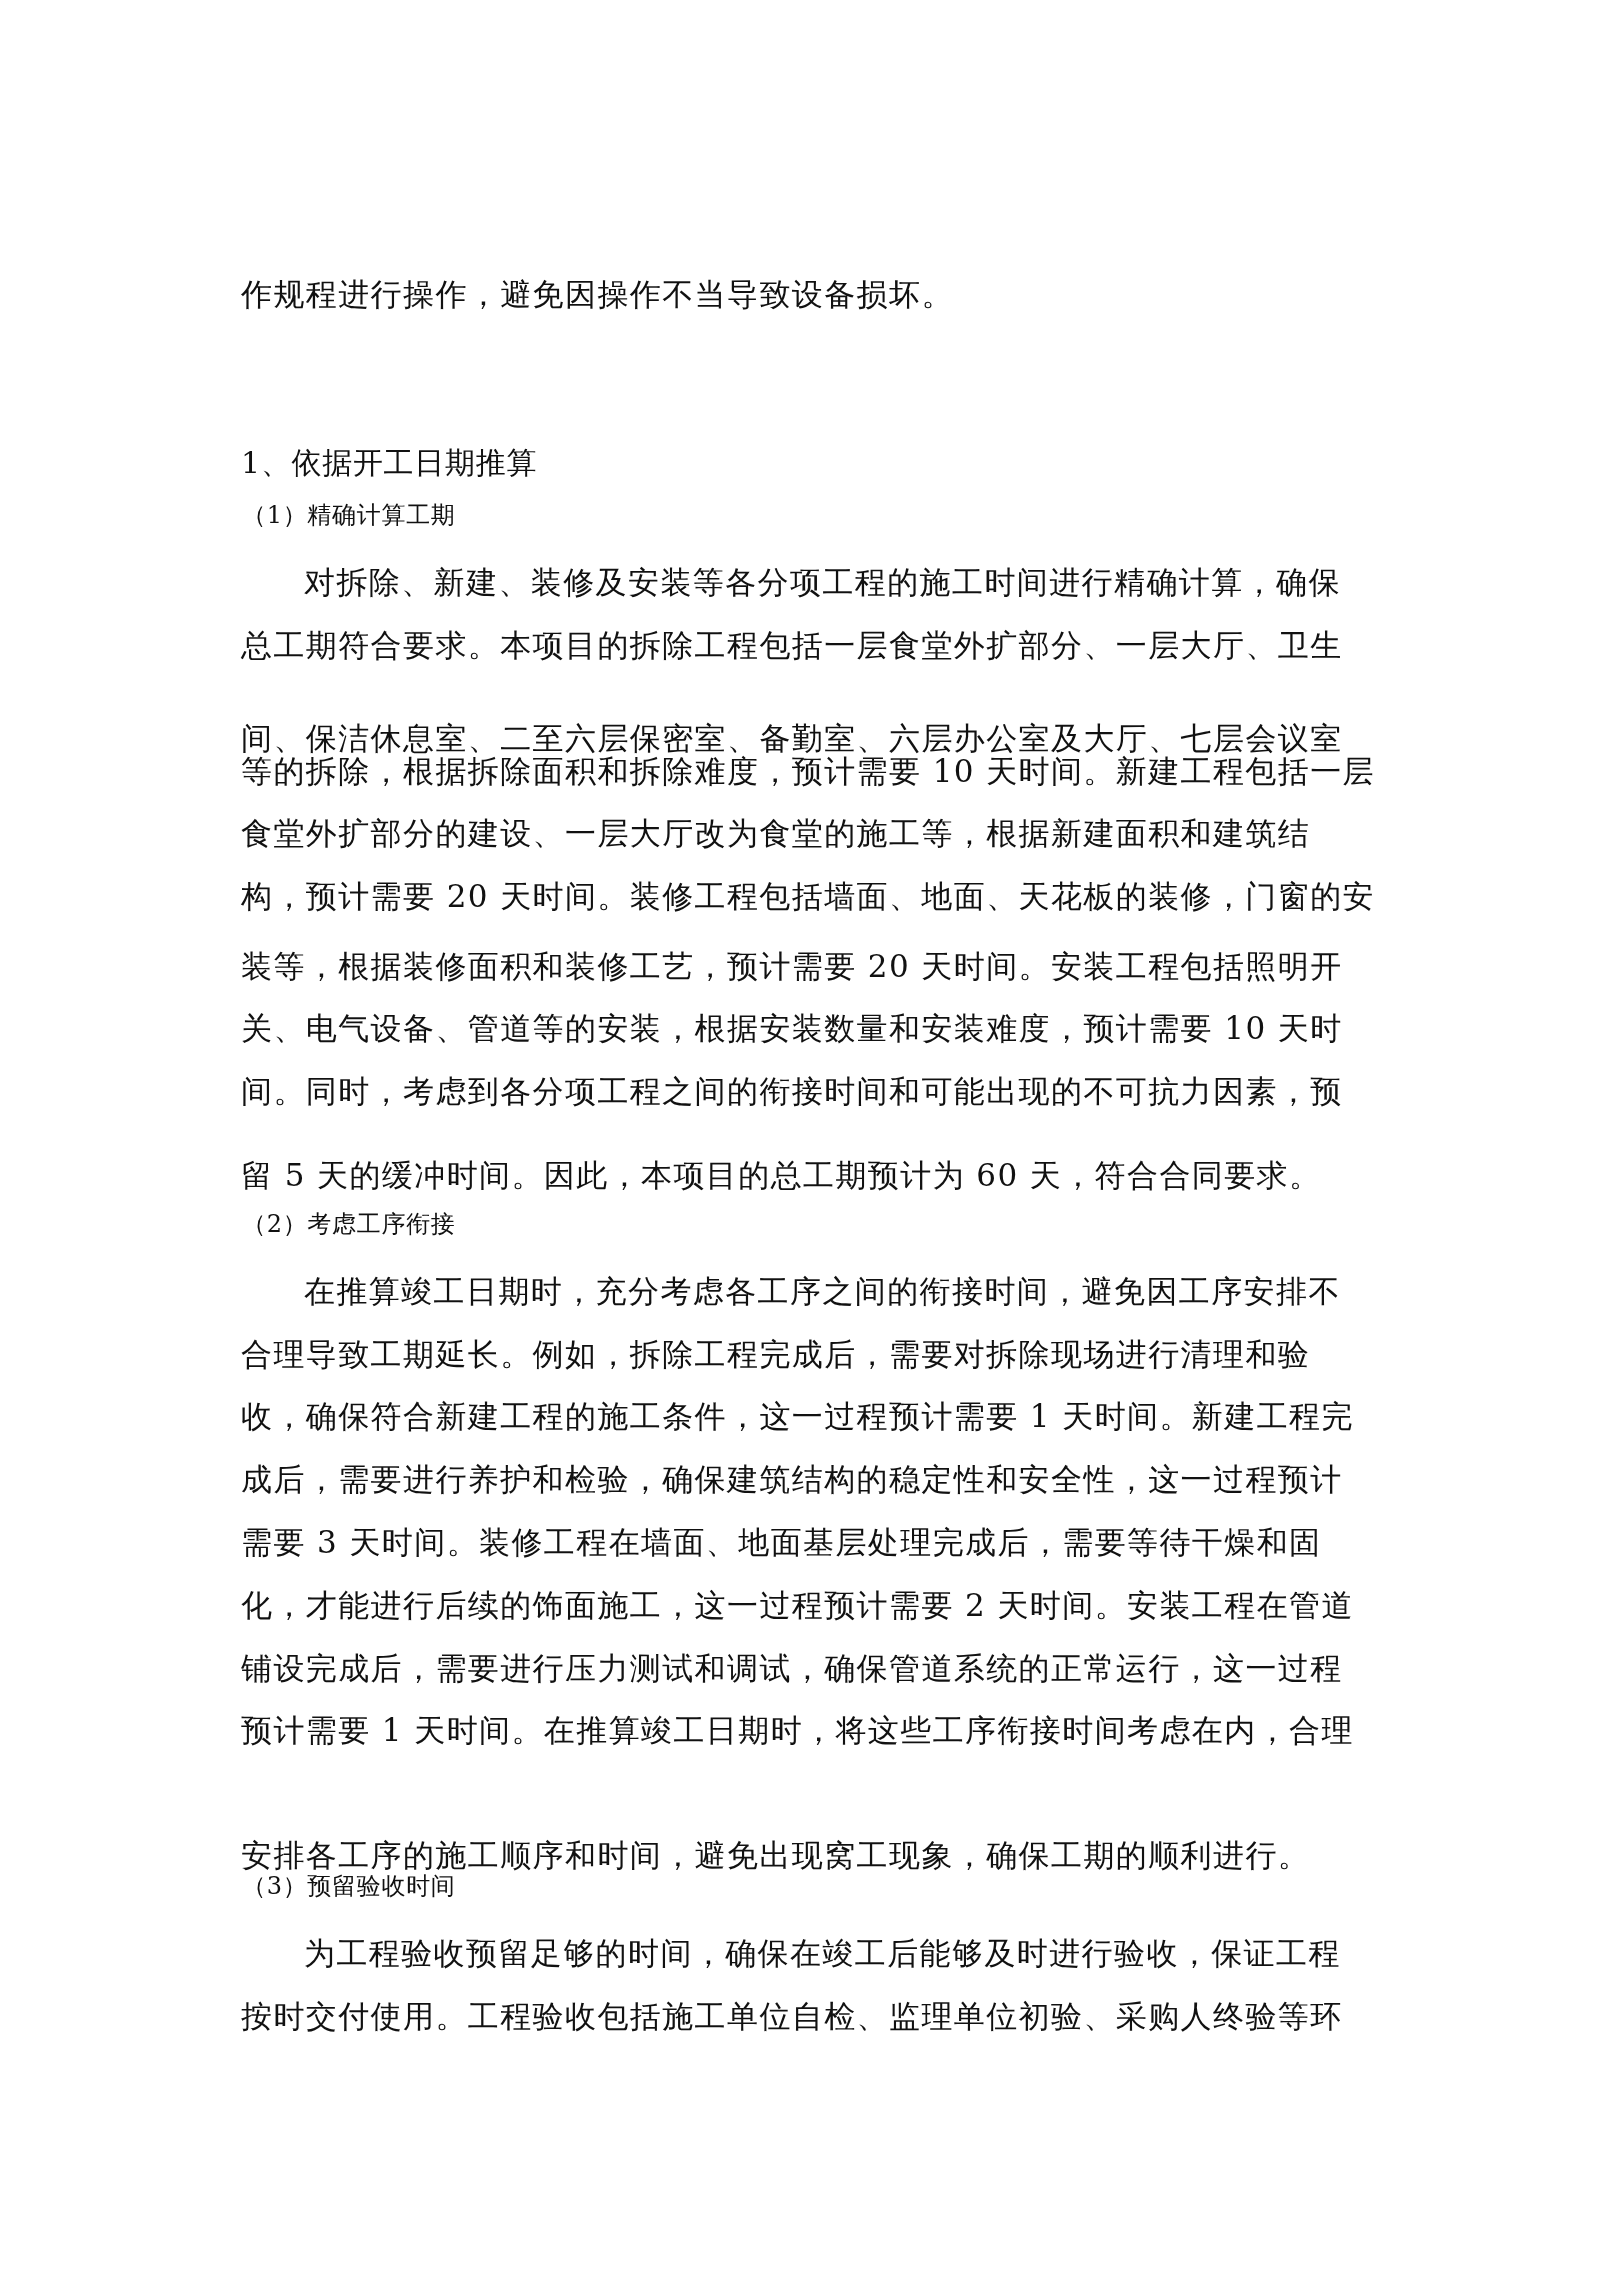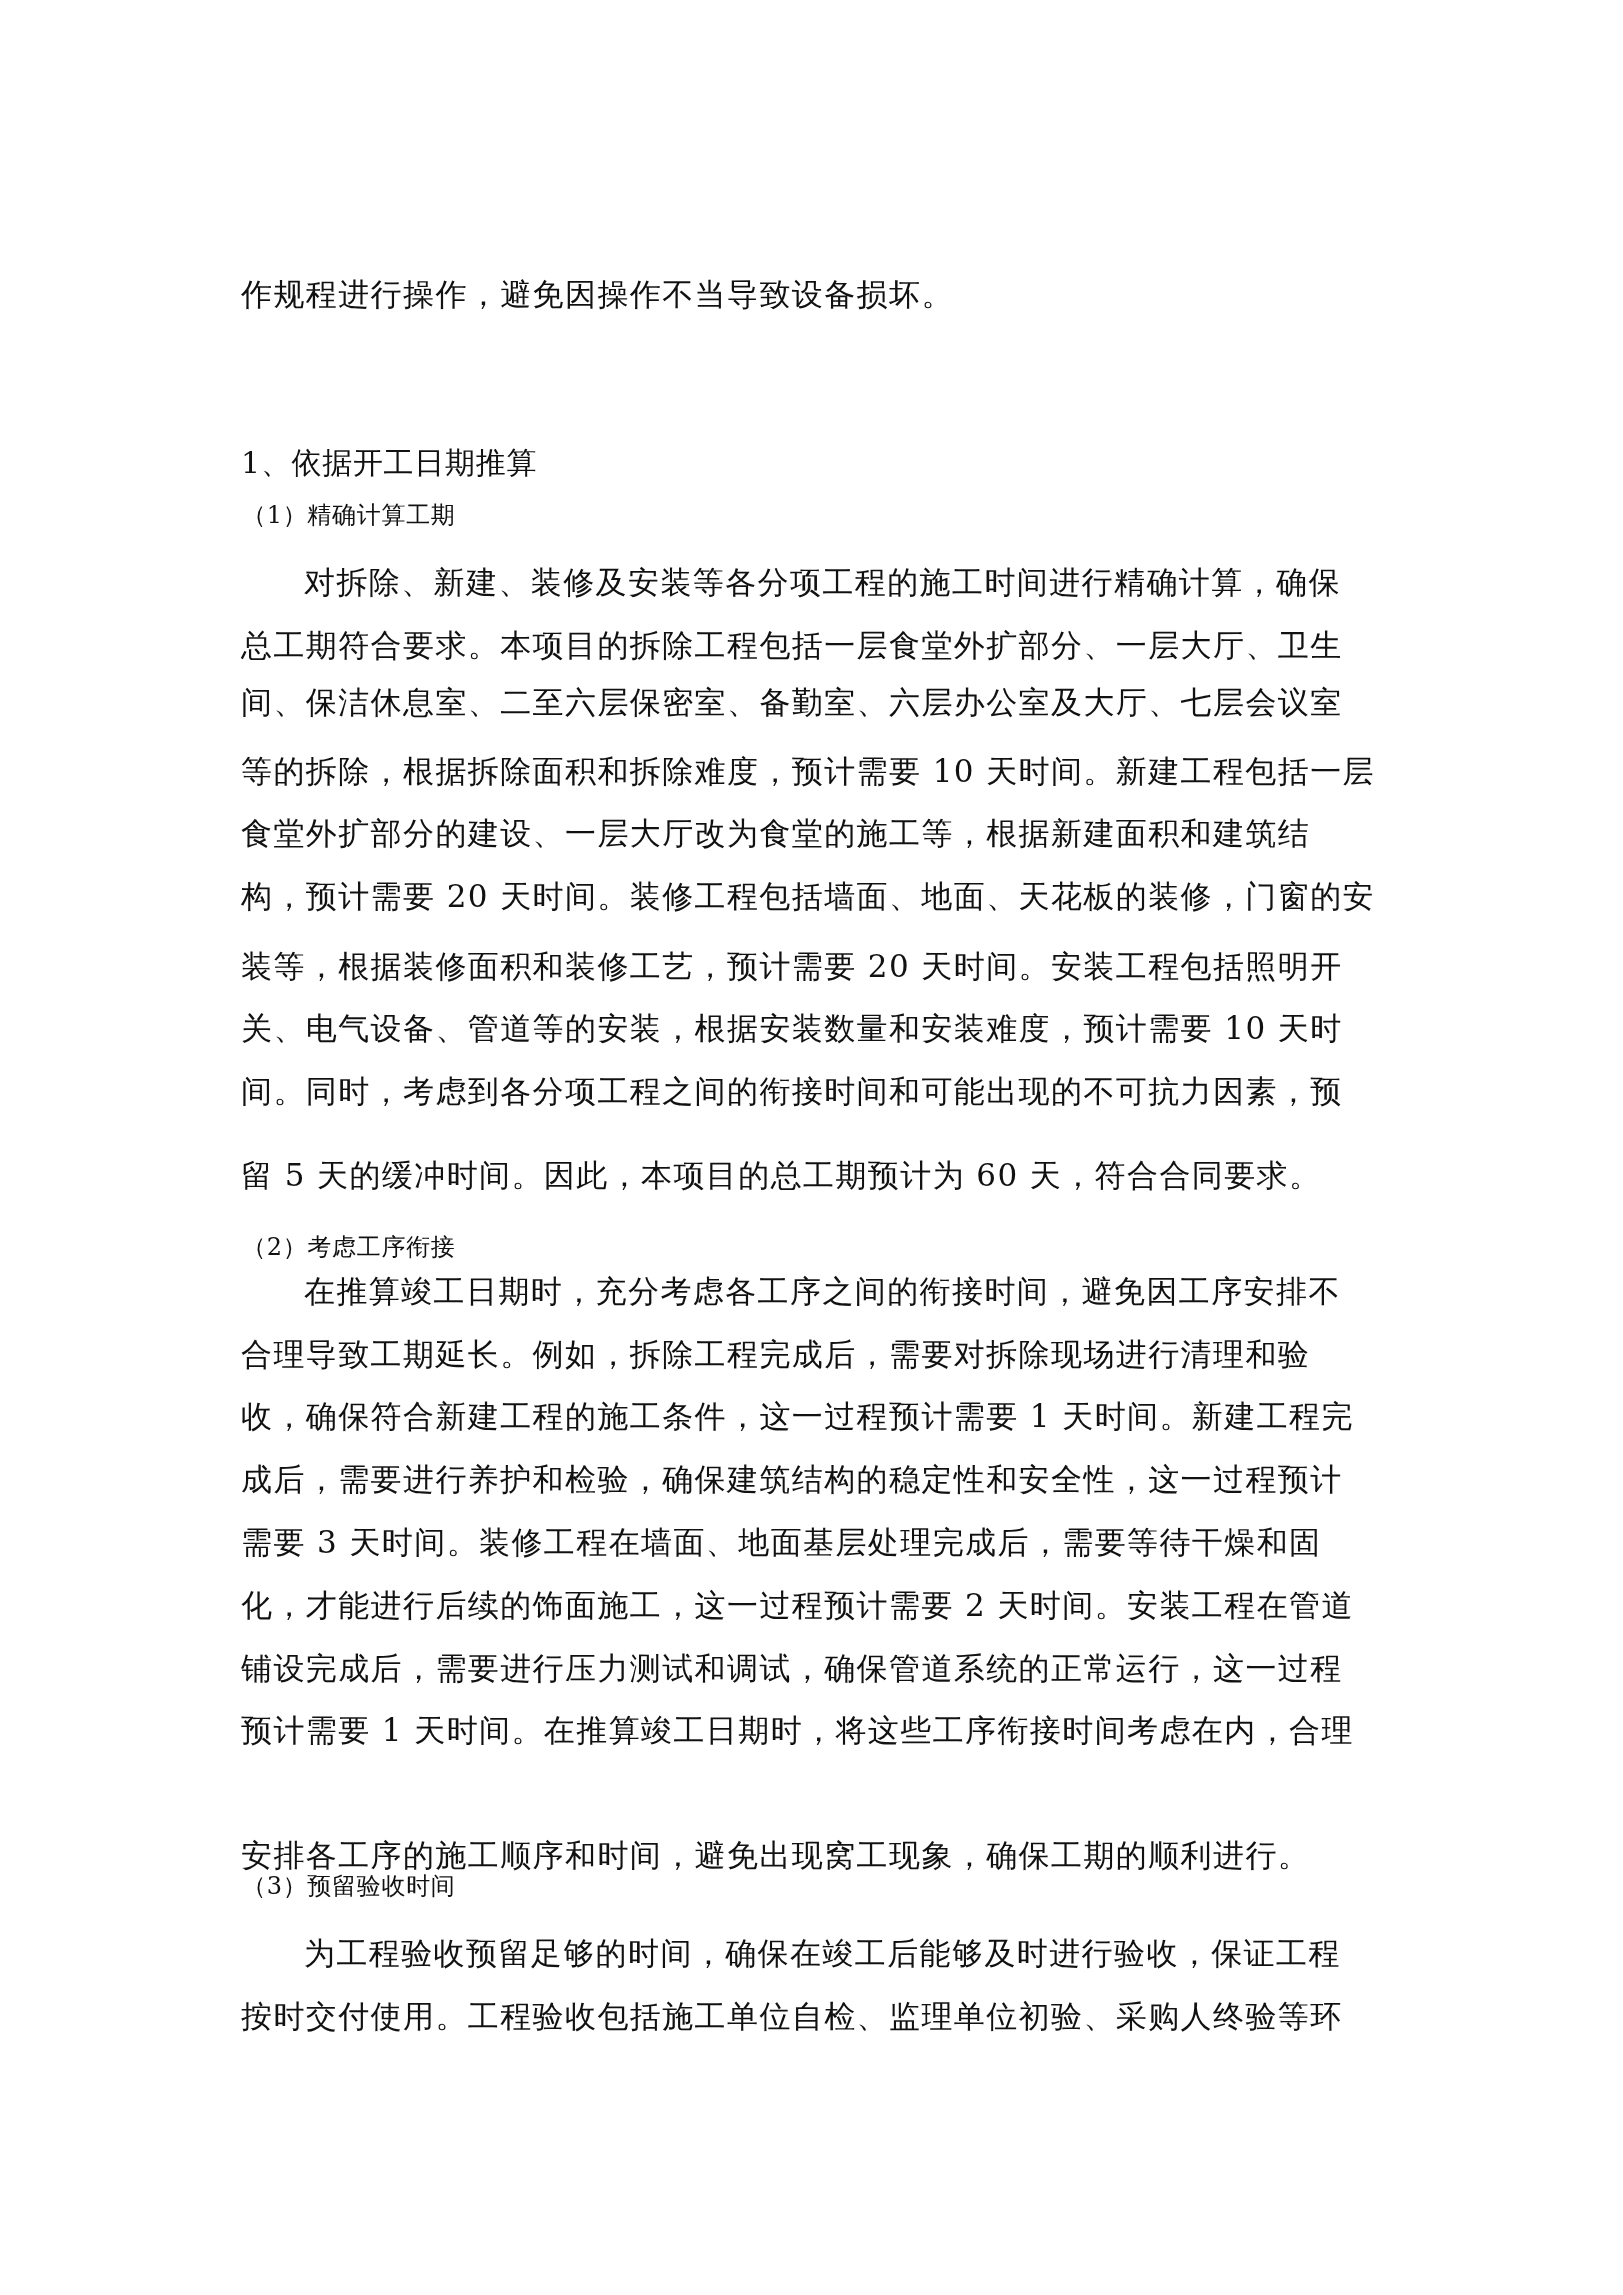--- a/index.html
+++ b/index.html
@@ -29,30 +29,30 @@
 <div class="page">
 
   <div class="line" style="top:276px;">作规程进行操作，避免因操作不当导致设备损坏。</div>
 
 
   <div class="line h3" style="top:444px;">1、依据开工日期推算</div>
 
   <div class="line h4" style="top:497px;">（1）精确计算工期</div>
   <div class="line indent" style="top:564px;">对拆除、新建、装修及安装等各分项工程的施工时间进行精确计算，确保</div>
   <div class="line" style="top:627px;">总工期符合要求。本项目的拆除工程包括一层食堂外扩部分、一层大厅、卫生</div>
-  <div class="line" style="top:684px;">间、保洁休息室、二至六层保密室、备勤室、六层办公室及大厅、七层会议室</div>
+  <div class="line" style="top:720px;">间、保洁休息室、二至六层保密室、备勤室、六层办公室及大厅、七层会议室</div>
   <div class="line" style="top:753px;">等的拆除，根据拆除面积和拆除难度，预计需要 10 天时间。新建工程包括一层</div>
   <div class="line" style="top:815px;">食堂外扩部分的建设、一层大厅改为食堂的施工等，根据新建面积和建筑结</div>
   <div class="line" style="top:878px;">构，预计需要 20 天时间。装修工程包括墙面、地面、天花板的装修，门窗的安</div>
   <div class="line" style="top:948px;">装等，根据装修面积和装修工艺，预计需要 20 天时间。安装工程包括照明开</div>
   <div class="line" style="top:1010px;">关、电气设备、管道等的安装，根据安装数量和安装难度，预计需要 10 天时</div>
   <div class="line" style="top:1073px;">间。同时，考虑到各分项工程之间的衔接时间和可能出现的不可抗力因素，预</div>
   <div class="line" style="top:1136px;margin-top:21px;">留 5 天的缓冲时间。因此，本项目的总工期预计为 60 天，符合合同要求。</div>
 
-  <div class="line h4" style="top:1206px;margin-top:23px;">（2）考虑工序衔接</div>
+  <div class="line h4" style="top:1206px;">（2）考虑工序衔接</div>
   <div class="line indent" style="top:1273px;">在推算竣工日期时，充分考虑各工序之间的衔接时间，避免因工序安排不</div>
   <div class="line" style="top:1336px;">合理导致工期延长。例如，拆除工程完成后，需要对拆除现场进行清理和验</div>
   <div class="line" style="top:1398px;">收，确保符合新建工程的施工条件，这一过程预计需要 1 天时间。新建工程完</div>
   <div class="line" style="top:1461px;">成后，需要进行养护和检验，确保建筑结构的稳定性和安全性，这一过程预计</div>
   <div class="line" style="top:1524px;">需要 3 天时间。装修工程在墙面、地面基层处理完成后，需要等待干燥和固</div>
   <div class="line" style="top:1587px;">化，才能进行后续的饰面施工，这一过程预计需要 2 天时间。安装工程在管道</div>
   <div class="line" style="top:1650px;">铺设完成后，需要进行压力测试和调试，确保管道系统的正常运行，这一过程</div>
   <div class="line" style="top:1712px;">预计需要 1 天时间。在推算竣工日期时，将这些工序衔接时间考虑在内，合理</div>
   <div class="line" style="top:1837px;">安排各工序的施工顺序和时间，避免出现窝工现象，确保工期的顺利进行。</div>
 

